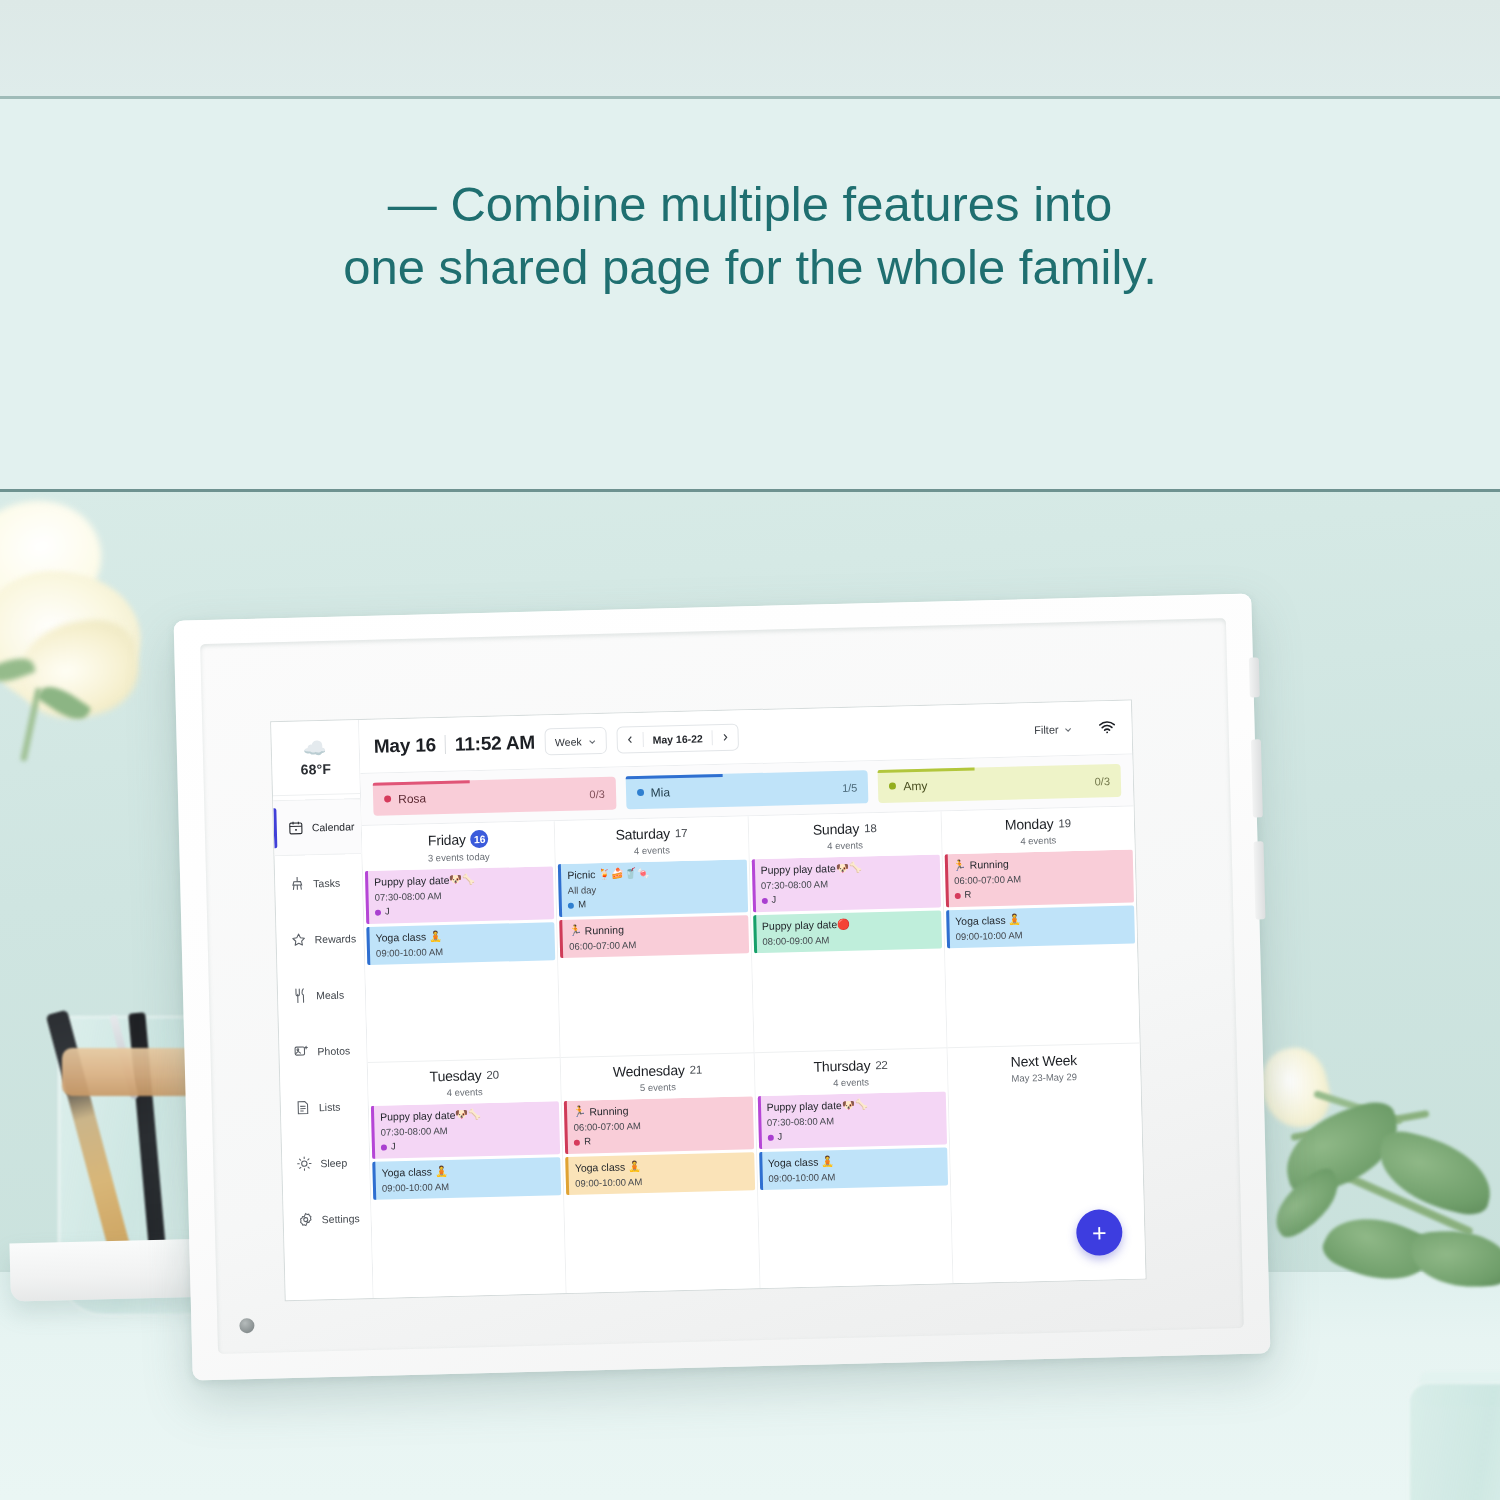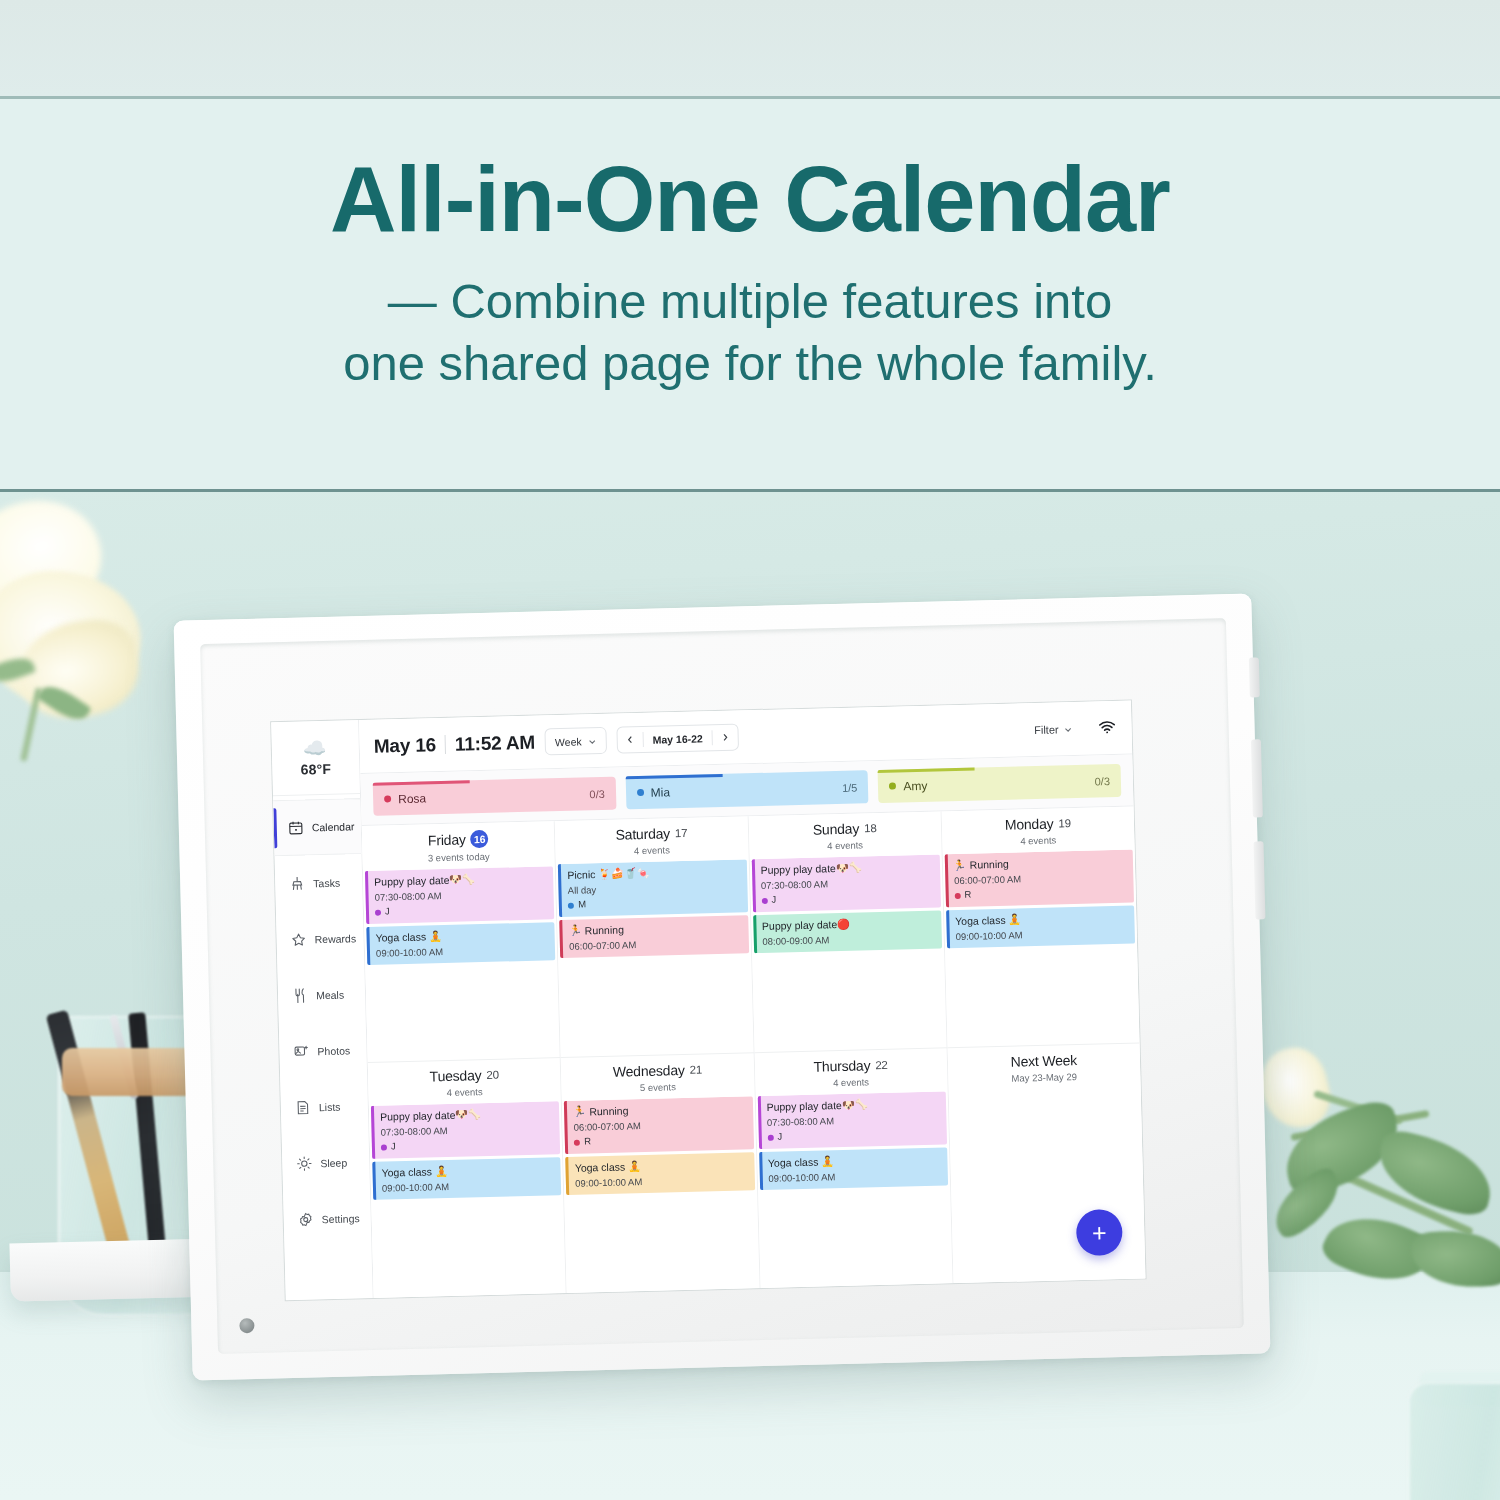--- a/index.html
+++ b/index.html
@@ -390,21 +390,20 @@
     box-shadow: 0 4px 10px rgba(60,60,200,.35);
   }
 </style>
 <style>.event[data-acc-id="0"]::before{background:#b546d6;}.event[data-acc-id="1"]::before{background:#2f6fd0;}.event[data-acc-id="2"]::before{background:#2f6fd0;}.event[data-acc-id="3"]::before{background:#cf3b58;}.event[data-acc-id="4"]::before{background:#b546d6;}.event[data-acc-id="5"]::before{background:#17a06a;}.event[data-acc-id="6"]::before{background:#cf3b58;}.event[data-acc-id="7"]::before{background:#2f6fd0;}.event[data-acc-id="8"]::before{background:#b546d6;}.event[data-acc-id="9"]::before{background:#2f6fd0;}.event[data-acc-id="10"]::before{background:#cf3b58;}.event[data-acc-id="11"]::before{background:#e0a334;}.event[data-acc-id="12"]::before{background:#b546d6;}.event[data-acc-id="13"]::before{background:#2f6fd0;}</style></head>
 <body>
 
 <div class="banner">
   <div class="banner-topstrip"></div>
   <div class="banner-rule-top"></div>
   <div class="banner-body">
-    <div class="headline">All-in-One Calendar</div>
     <div class="subline">
       <div>— Combine multiple features into</div>
       <div>one shared page for the whole family.</div>
     </div>
   </div>
   <div class="banner-rule-bottom"></div>
 </div>
 
 <div class="scene">
   <div class="wall"></div>

